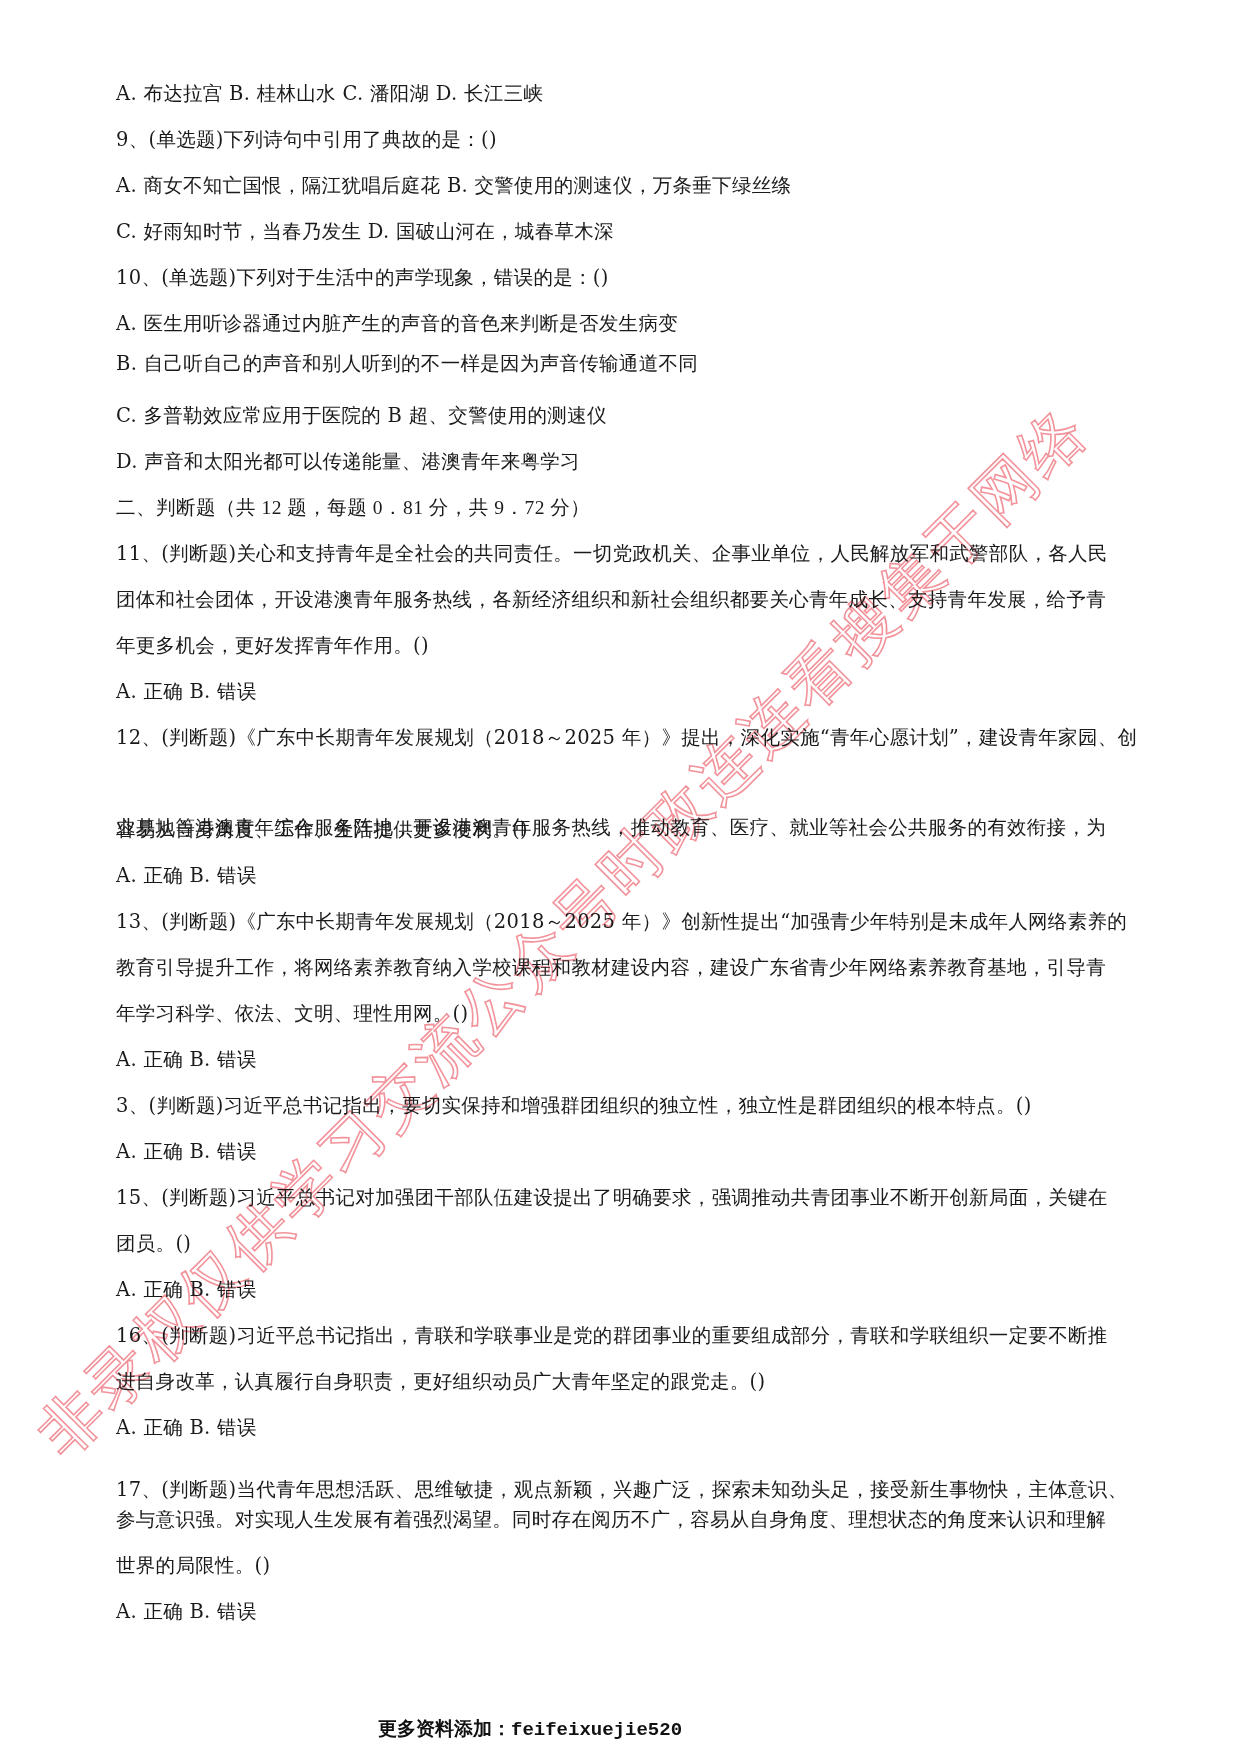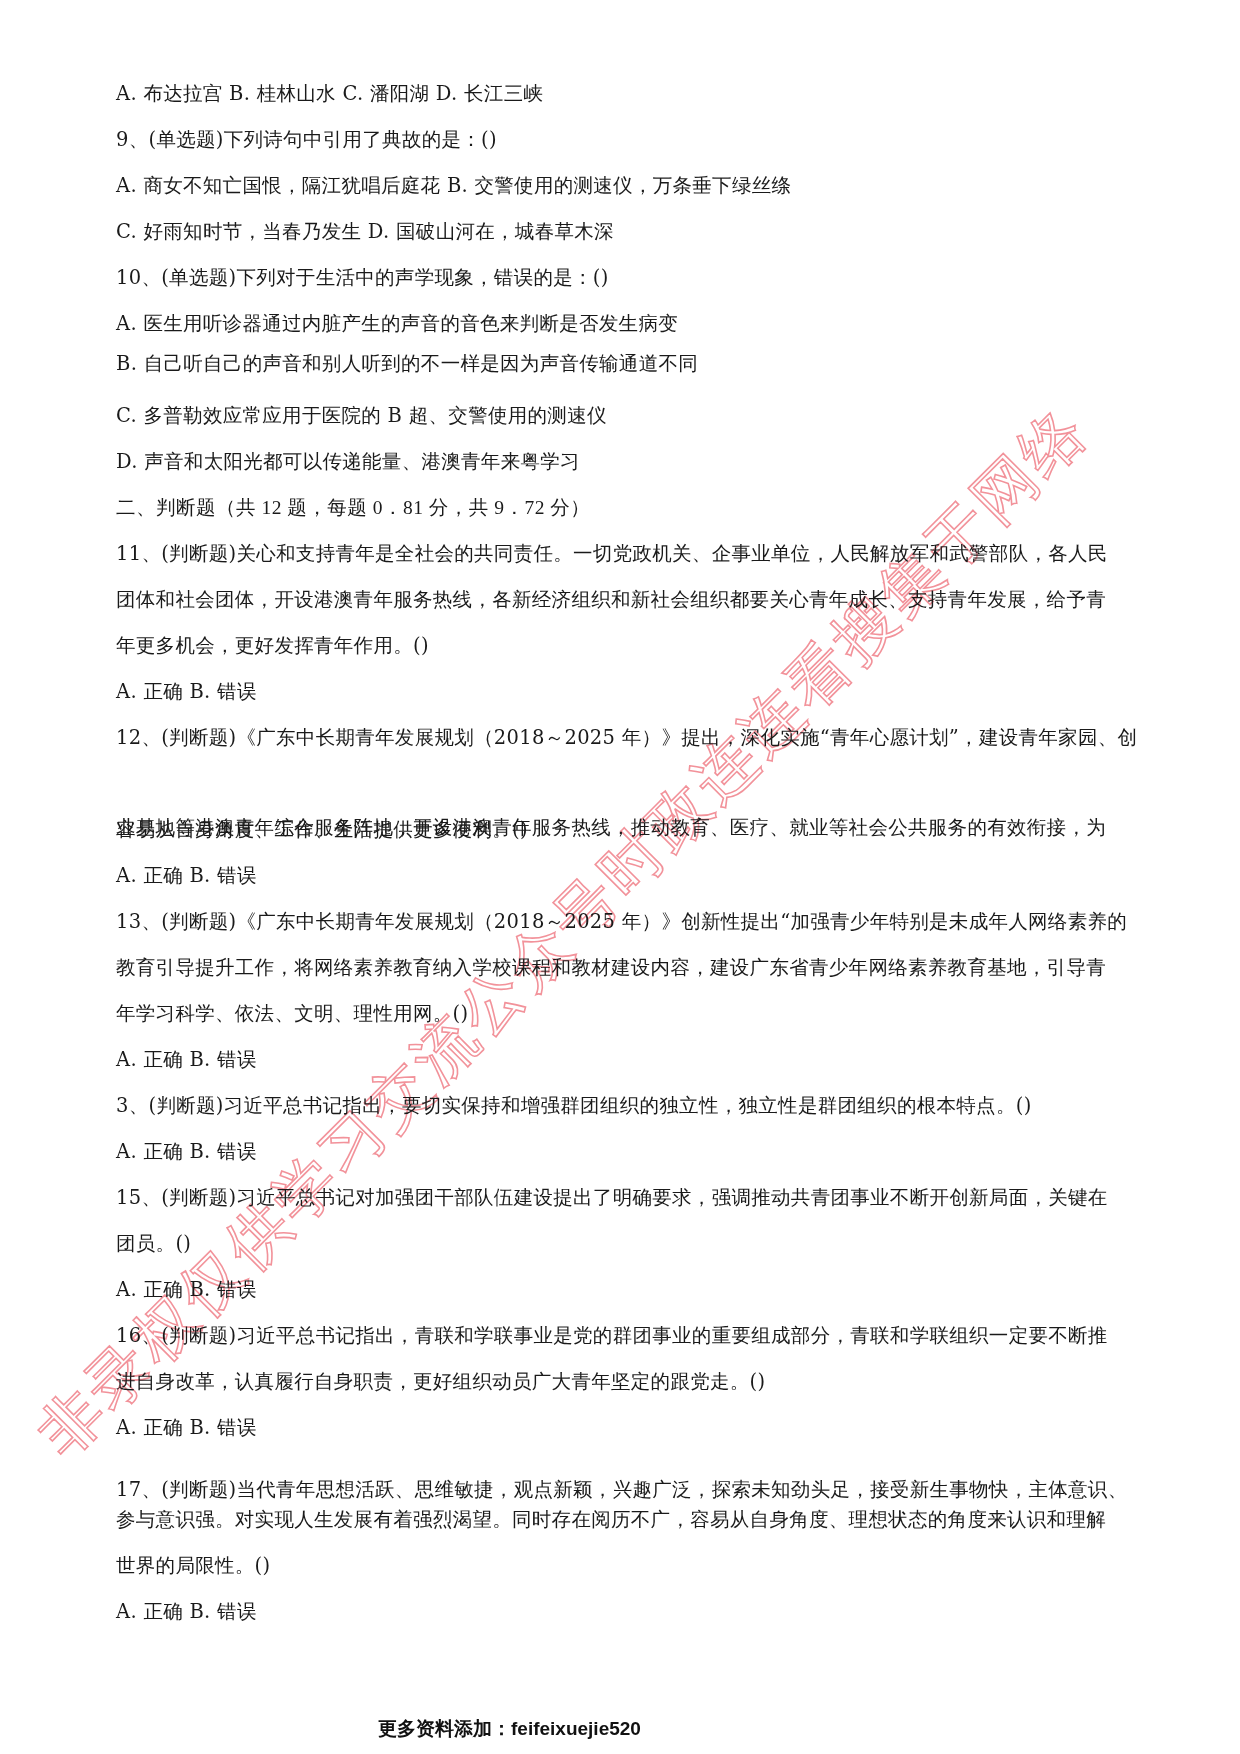--- a/index.html
+++ b/index.html
@@ -31,21 +31,21 @@
       margin-left: 40px;
     }
     .section-heading {
       letter-spacing: 0.5px;
       font-family: Liberation Serif, serif;
     }
     .footer {
       position: absolute;
       left: 378px;
       top: 1716px;
-      font-family: Liberation Sans, sans-serif;
+      font-family: Liberation Mono, monospace;
       font-size: 19px;
       font-weight: bold;
       color: #111;
       white-space: nowrap;
     }
     .watermark {
       position: absolute;
       left: 20px;
       top: 285px;
       font-family: "DejaVu Serif", "Liberation Serif", serif;

